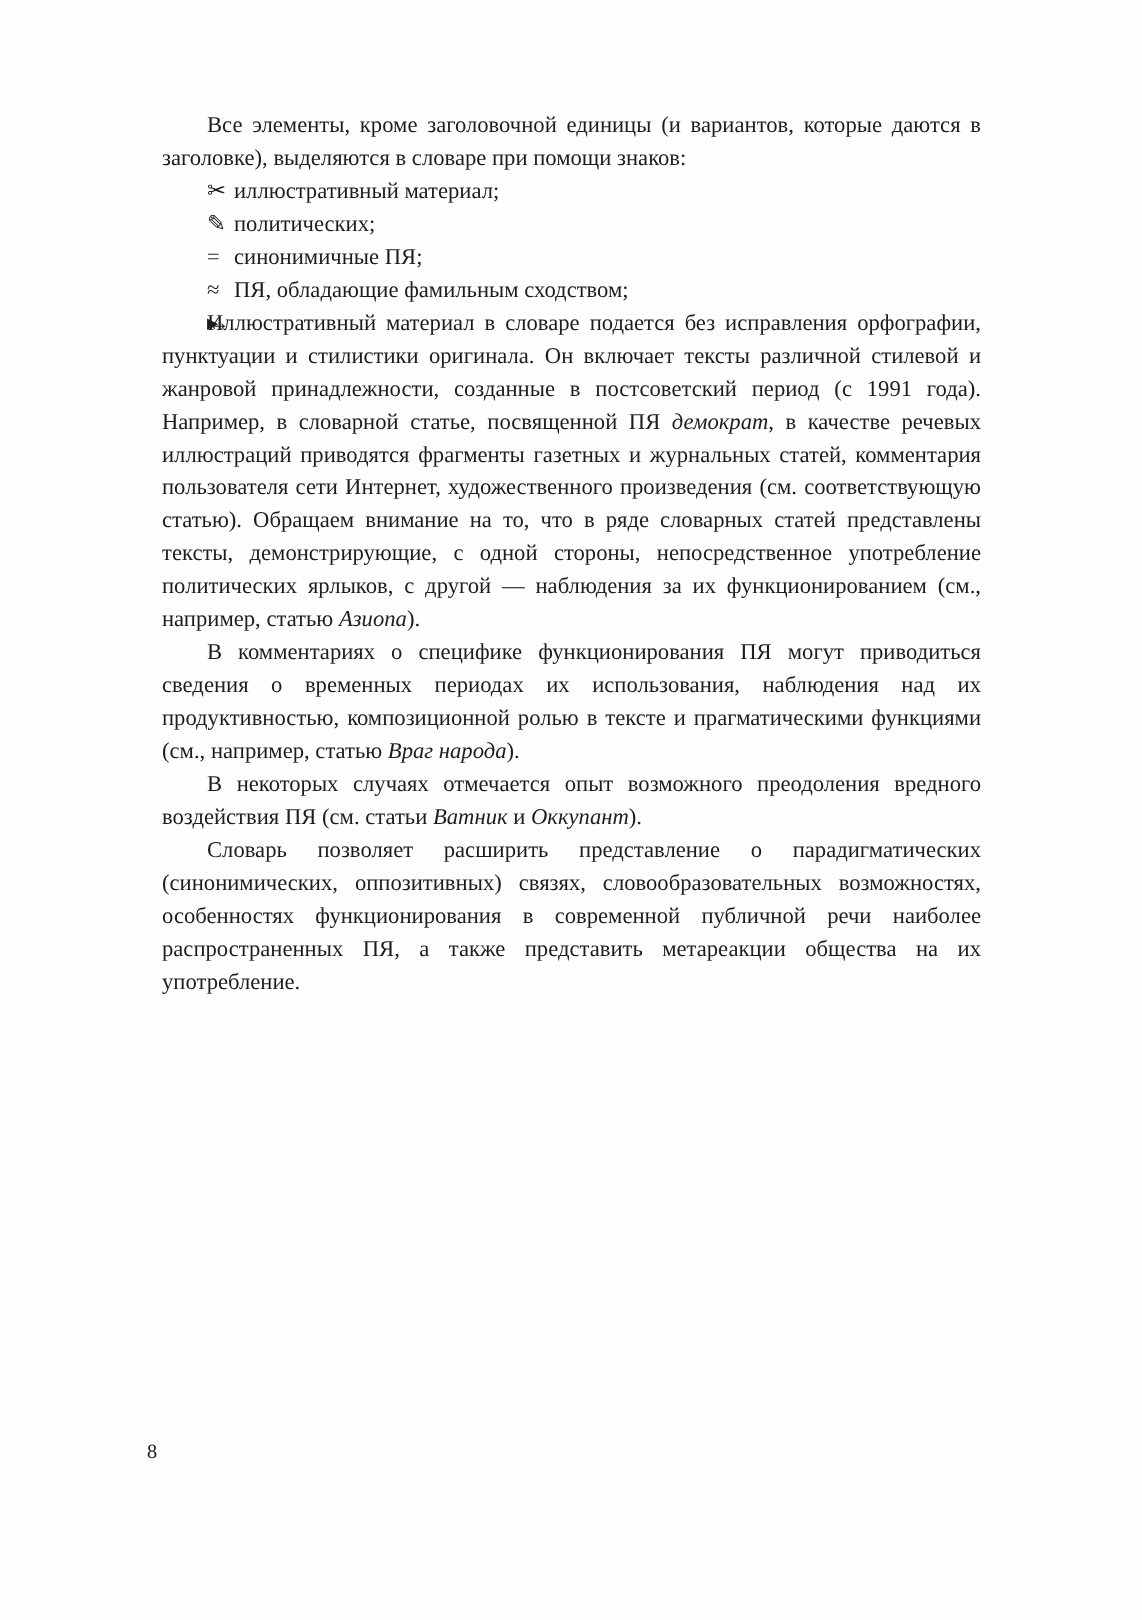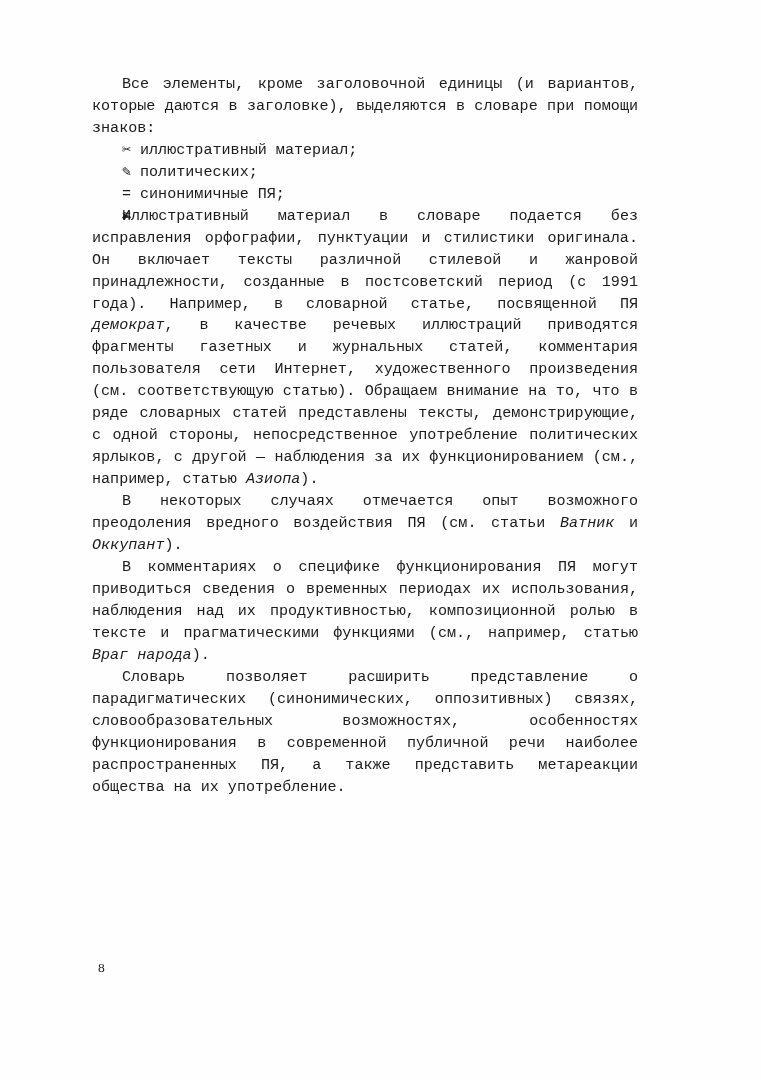--- a/index.html
+++ b/index.html
@@ -18,24 +18,23 @@
   .page {
     position: absolute;
     left: 0;
     top: 0;
     width: 761px;
     height: 1080px;
     background: #fefefe;
   }
   .text-block {
     position: absolute;
-    left: 92px;
+    left: 108px;
     top: 74px;
     width: 546px;
-    font-family: Liberation Mono, monospace;
   }
   p.para {
     margin: 0;
     font-size: 15.1px;
     line-height: 1.455;
     text-align: justify;
     text-justify: inter-word;
     hyphens: manual;
   }
   p.indent {
@@ -92,35 +91,36 @@
       <li>
         <span class="glyph">✎</span>
         <span class="sym-text">политических;</span>
       </li>
       <li>
         <span class="glyph">=</span>
         <span class="sym-text">синонимичные ПЯ;</span>
       </li>
       <li>
         <span class="glyph">≈</span>
+        <span class="sym-text">ПЯ, обладающие фамильным сходством;</span>
       </li>
       <li>
         <span class="glyph">↔</span>
       </li>
       <li>
         <span class="glyph">▸</span>
       </li>
     </ul>
 
 
     <p class="para indent"><span>Иллюстративный материал в словаре подается без исправления орфографии, пунктуации и стилистики оригинала. Он включает тексты различной стилевой и жанровой принадлежности, созданные в постсоветский период (с 1991 года). Например, в словарной статье, посвященной ПЯ </span><span class="italic">демократ</span><span>, в качестве речевых иллюстраций приводятся фрагменты газетных и журнальных статей, комментария пользователя сети Интернет, художественного произведения (см. соответствующую статью). Обращаем внимание на то, что в ряде словарных статей представлены тексты, демонстрирующие, с одной стороны, непосредственное употребление политических ярлыков, с другой — наблюдения за их функционированием (см., например, статью </span><span class="italic">Азиопа</span><span>).</span></p>
 
+    <p class="para indent"><span>В комментариях о специфике функционирования ПЯ могут приводиться сведения о временных периодах их использования, наблюдения над их продуктивностью, композиционной ролью в тексте и прагматическими функциями (см., например, статью </span><span class="italic">Враг народа</span><span>).</span></p>
+
     <p class="para indent"><span>В некоторых случаях отмечается опыт возможного преодоления вредного воздействия ПЯ (см. статьи </span><span class="italic">Ватник</span><span> и </span><span class="italic">Оккупант</span><span>).</span></p>
-
-    <p class="para indent"><span>В комментариях о специфике функционирования ПЯ могут приводиться сведения о временных периодах их использования, наблюдения над их продуктивностью, композиционной ролью в тексте и прагматическими функциями (см., например, статью </span><span class="italic">Враг народа</span><span>).</span></p>
 
     <p class="para indent"><span>Словарь позволяет расширить представление о парадигматических (синонимических, оппозитивных) связях, словообразовательных возможностях, особенностях функционирования в современной публичной речи наиболее распространенных ПЯ, а также представить метареакции общества на их употребление.</span></p>
 
   </div>
 
   <div class="page-number">8</div>
 
 </div>
 
 </body></html>

